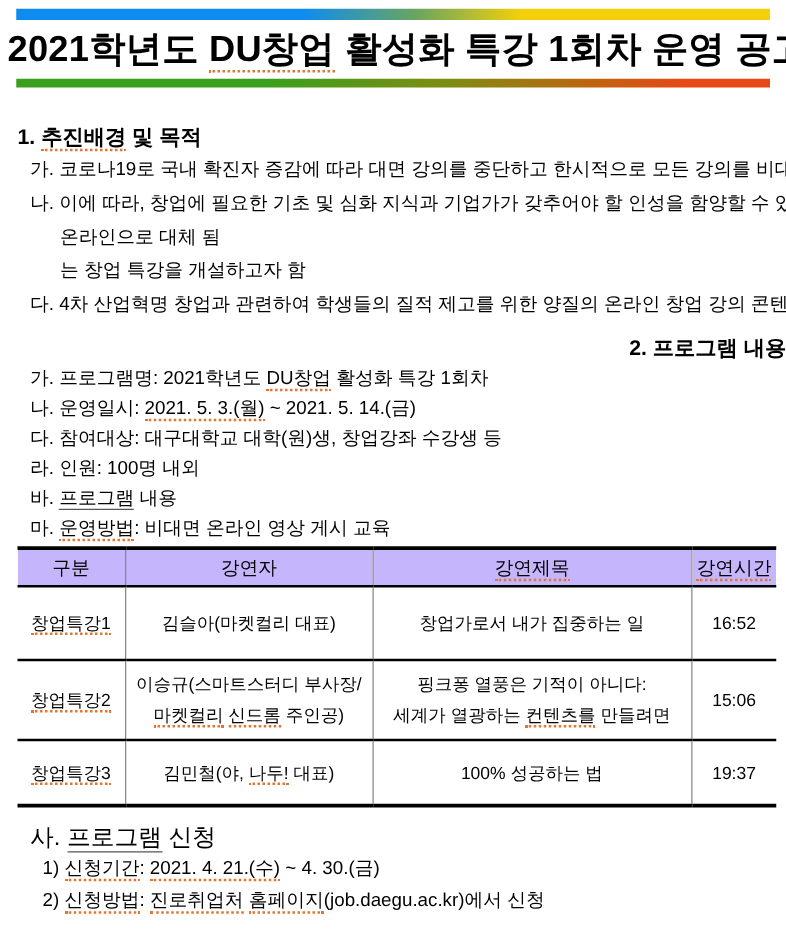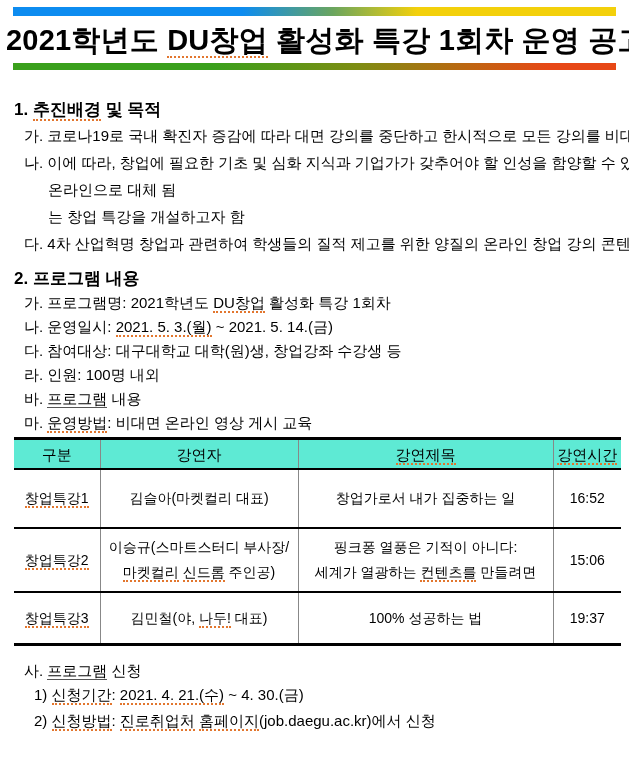--- a/index.html
+++ b/index.html
@@ -19,21 +19,21 @@
     white-space:nowrap;
   }
   .bar-bottom {
     height:7px; margin-top:7px;
     background:linear-gradient(to right,#3aa01c 0%,#3aa01c 33%,#7d8d13 57%,#bf6511 76%,#e74816 89%,#e74816 100%);
   }
   .sec-heading {
     font-size:17px; font-weight:bold; line-height:20px;
     margin:30px 0 2px 14px; white-space:nowrap;
   }
-  .sec-heading.tight { margin-top:12px; }
+  .sec-heading.tight { margin-top:12px;text-align:right; }
   .line {
     font-size:15px; line-height:27px; margin-left:14px; white-space:nowrap;
   }
   .line.s2 { line-height:24px; }
   .indent-a { padding-left:10px; }
   .indent-b { padding-left:34px; }
   .indent-c { padding-left:20px; }
   .wavy  { border-bottom:2px dotted #e2762e; }
   .uline { border-bottom:1px solid #555; }
   table.schedule {
@@ -41,27 +41,27 @@
     border-collapse:collapse; table-layout:fixed;
   }
   table.schedule td {
     text-align:center; vertical-align:middle;
     font-size:14px; line-height:25px;
     border-left:1px solid #888; border-bottom:2px solid #000;
     padding:1px 2px; overflow:hidden; white-space:nowrap;
   }
   table.schedule td:first-child { border-left:none; }
   table.schedule thead td {
-    background:#5eead4; height:26px; font-size:15px;
+    background:#c4b5fd; height:26px; font-size:15px;
     border-top:3px solid #000; border-bottom:2px solid #000;
   }
   table.schedule tr.r1 td { height:55px; }
   table.schedule tr.r2 td { height:60px; }
   table.schedule tr.r3 td { height:48px; border-bottom:3px solid #000; }
-  .foot-heading { font-size:15px; line-height:22px; margin:14px 0 0 14px; white-space:nowrap; }
+  .foot-heading { font-size:19px; line-height:22px; margin:14px 0 0 14px; white-space:nowrap; }
   .foot-line { font-size:15px; line-height:26px; margin-left:14px; white-space:nowrap; }
 </style>
 </head>
 <body>
 
 <div class="page">
 
   <div class="bar bar-top"></div>
   <h1 class="title"><span>2021학년도 </span><span class="wavy">DU창업</span><span> 활성화 특강 1회차 운영 공고</span></h1>
   <div class="bar bar-bottom"></div>

